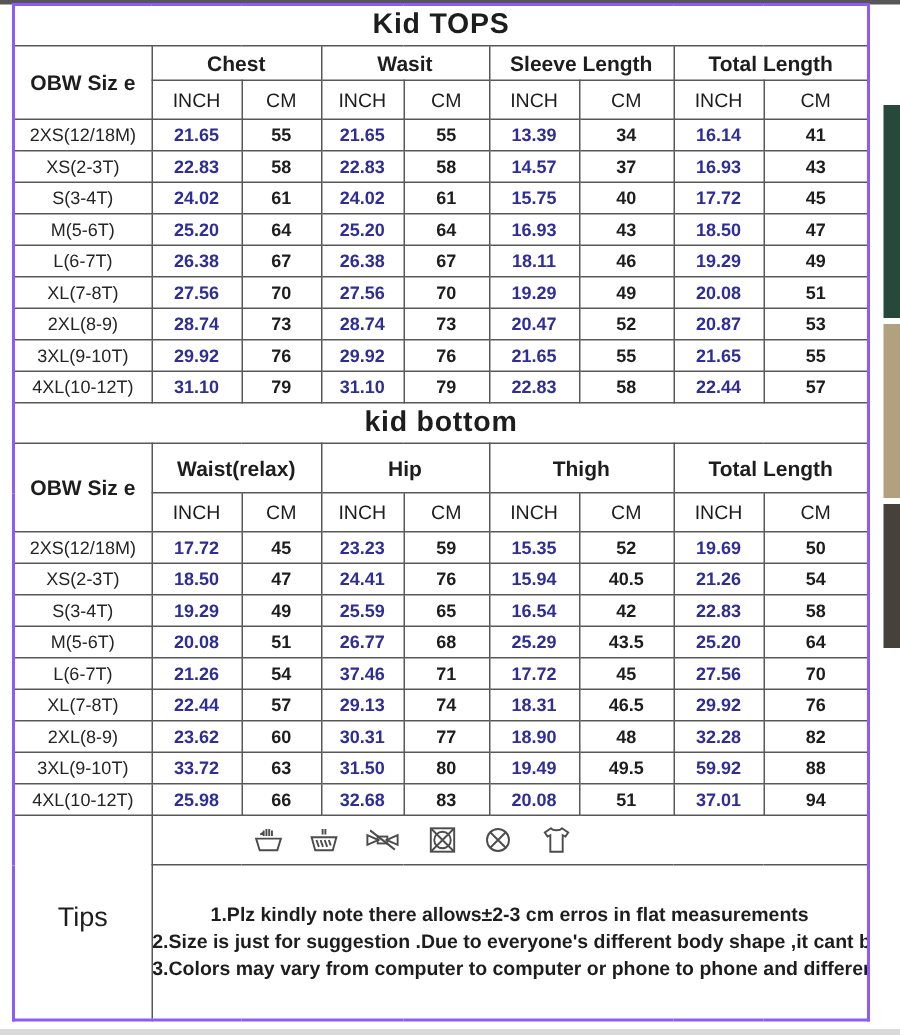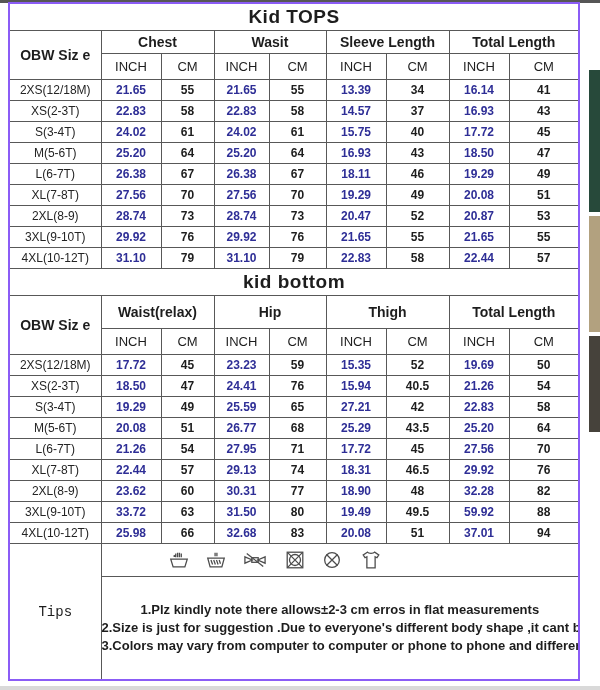--- a/index.html
+++ b/index.html
@@ -28,21 +28,21 @@
   td.inch{color:#2e2e96;}
   tbody.data-rows tr{height:21px;}
   tbody.data-rows td{font-size:12px;font-weight:bold;}
   tbody.data-rows td.size-cell{font-weight:normal;font-size:12px;color:#242424;}
   tbody.data-rows td.inch-val{color:#2e2e96;}
   tbody.data-rows td.cm-val{color:#1d1d1d;}
 
   tr.icons-row td.icons-cell{height:32px;text-align:left;padding-left:66px;}
   .care-icon{display:inline-block;vertical-align:middle;margin-right:11px;}
   .care-icon svg{display:block;}
-  td.tips-label{font-size:14px;font-weight:normal;color:#222;font-family:Liberation Mono, monospace;}
+  td.tips-label{font-size:18px;font-weight:normal;color:#222;}
   tr.tips-row td{height:102px;}
   td.tips-cell{
     text-align:left;vertical-align:top;padding:9px 6px 0 8px;
     color:#cb2a28;font-weight:bold;font-size:13px;line-height:1.4;
     white-space:normal;
   }
   td.tips-cell div{margin:0;}
 </style>
 </head>
 <body>
@@ -238,41 +238,41 @@
         <td class="cm-val">40.5</td>
         <td class="inch-val">21.26</td>
         <td class="cm-val">54</td>
       </tr>
       <tr>
         <td class="size-cell">S(3-4T)</td>
         <td class="inch-val">19.29</td>
         <td class="cm-val">49</td>
         <td class="inch-val">25.59</td>
         <td class="cm-val">65</td>
-        <td class="inch-val">27.21</td>
+        <td class="inch-val">16.54</td>
         <td class="cm-val">42</td>
         <td class="inch-val">22.83</td>
         <td class="cm-val">58</td>
       </tr>
       <tr>
         <td class="size-cell">M(5-6T)</td>
         <td class="inch-val">20.08</td>
         <td class="cm-val">51</td>
         <td class="inch-val">26.77</td>
         <td class="cm-val">68</td>
         <td class="inch-val">25.29</td>
         <td class="cm-val">43.5</td>
         <td class="inch-val">25.20</td>
         <td class="cm-val">64</td>
       </tr>
       <tr>
         <td class="size-cell">L(6-7T)</td>
         <td class="inch-val">21.26</td>
         <td class="cm-val">54</td>
-        <td class="inch-val">27.95</td>
+        <td class="inch-val">37.46</td>
         <td class="cm-val">71</td>
         <td class="inch-val">17.72</td>
         <td class="cm-val">45</td>
         <td class="inch-val">27.56</td>
         <td class="cm-val">70</td>
       </tr>
       <tr>
         <td class="size-cell">XL(7-8T)</td>
         <td class="inch-val">22.44</td>
         <td class="cm-val">57</td>

